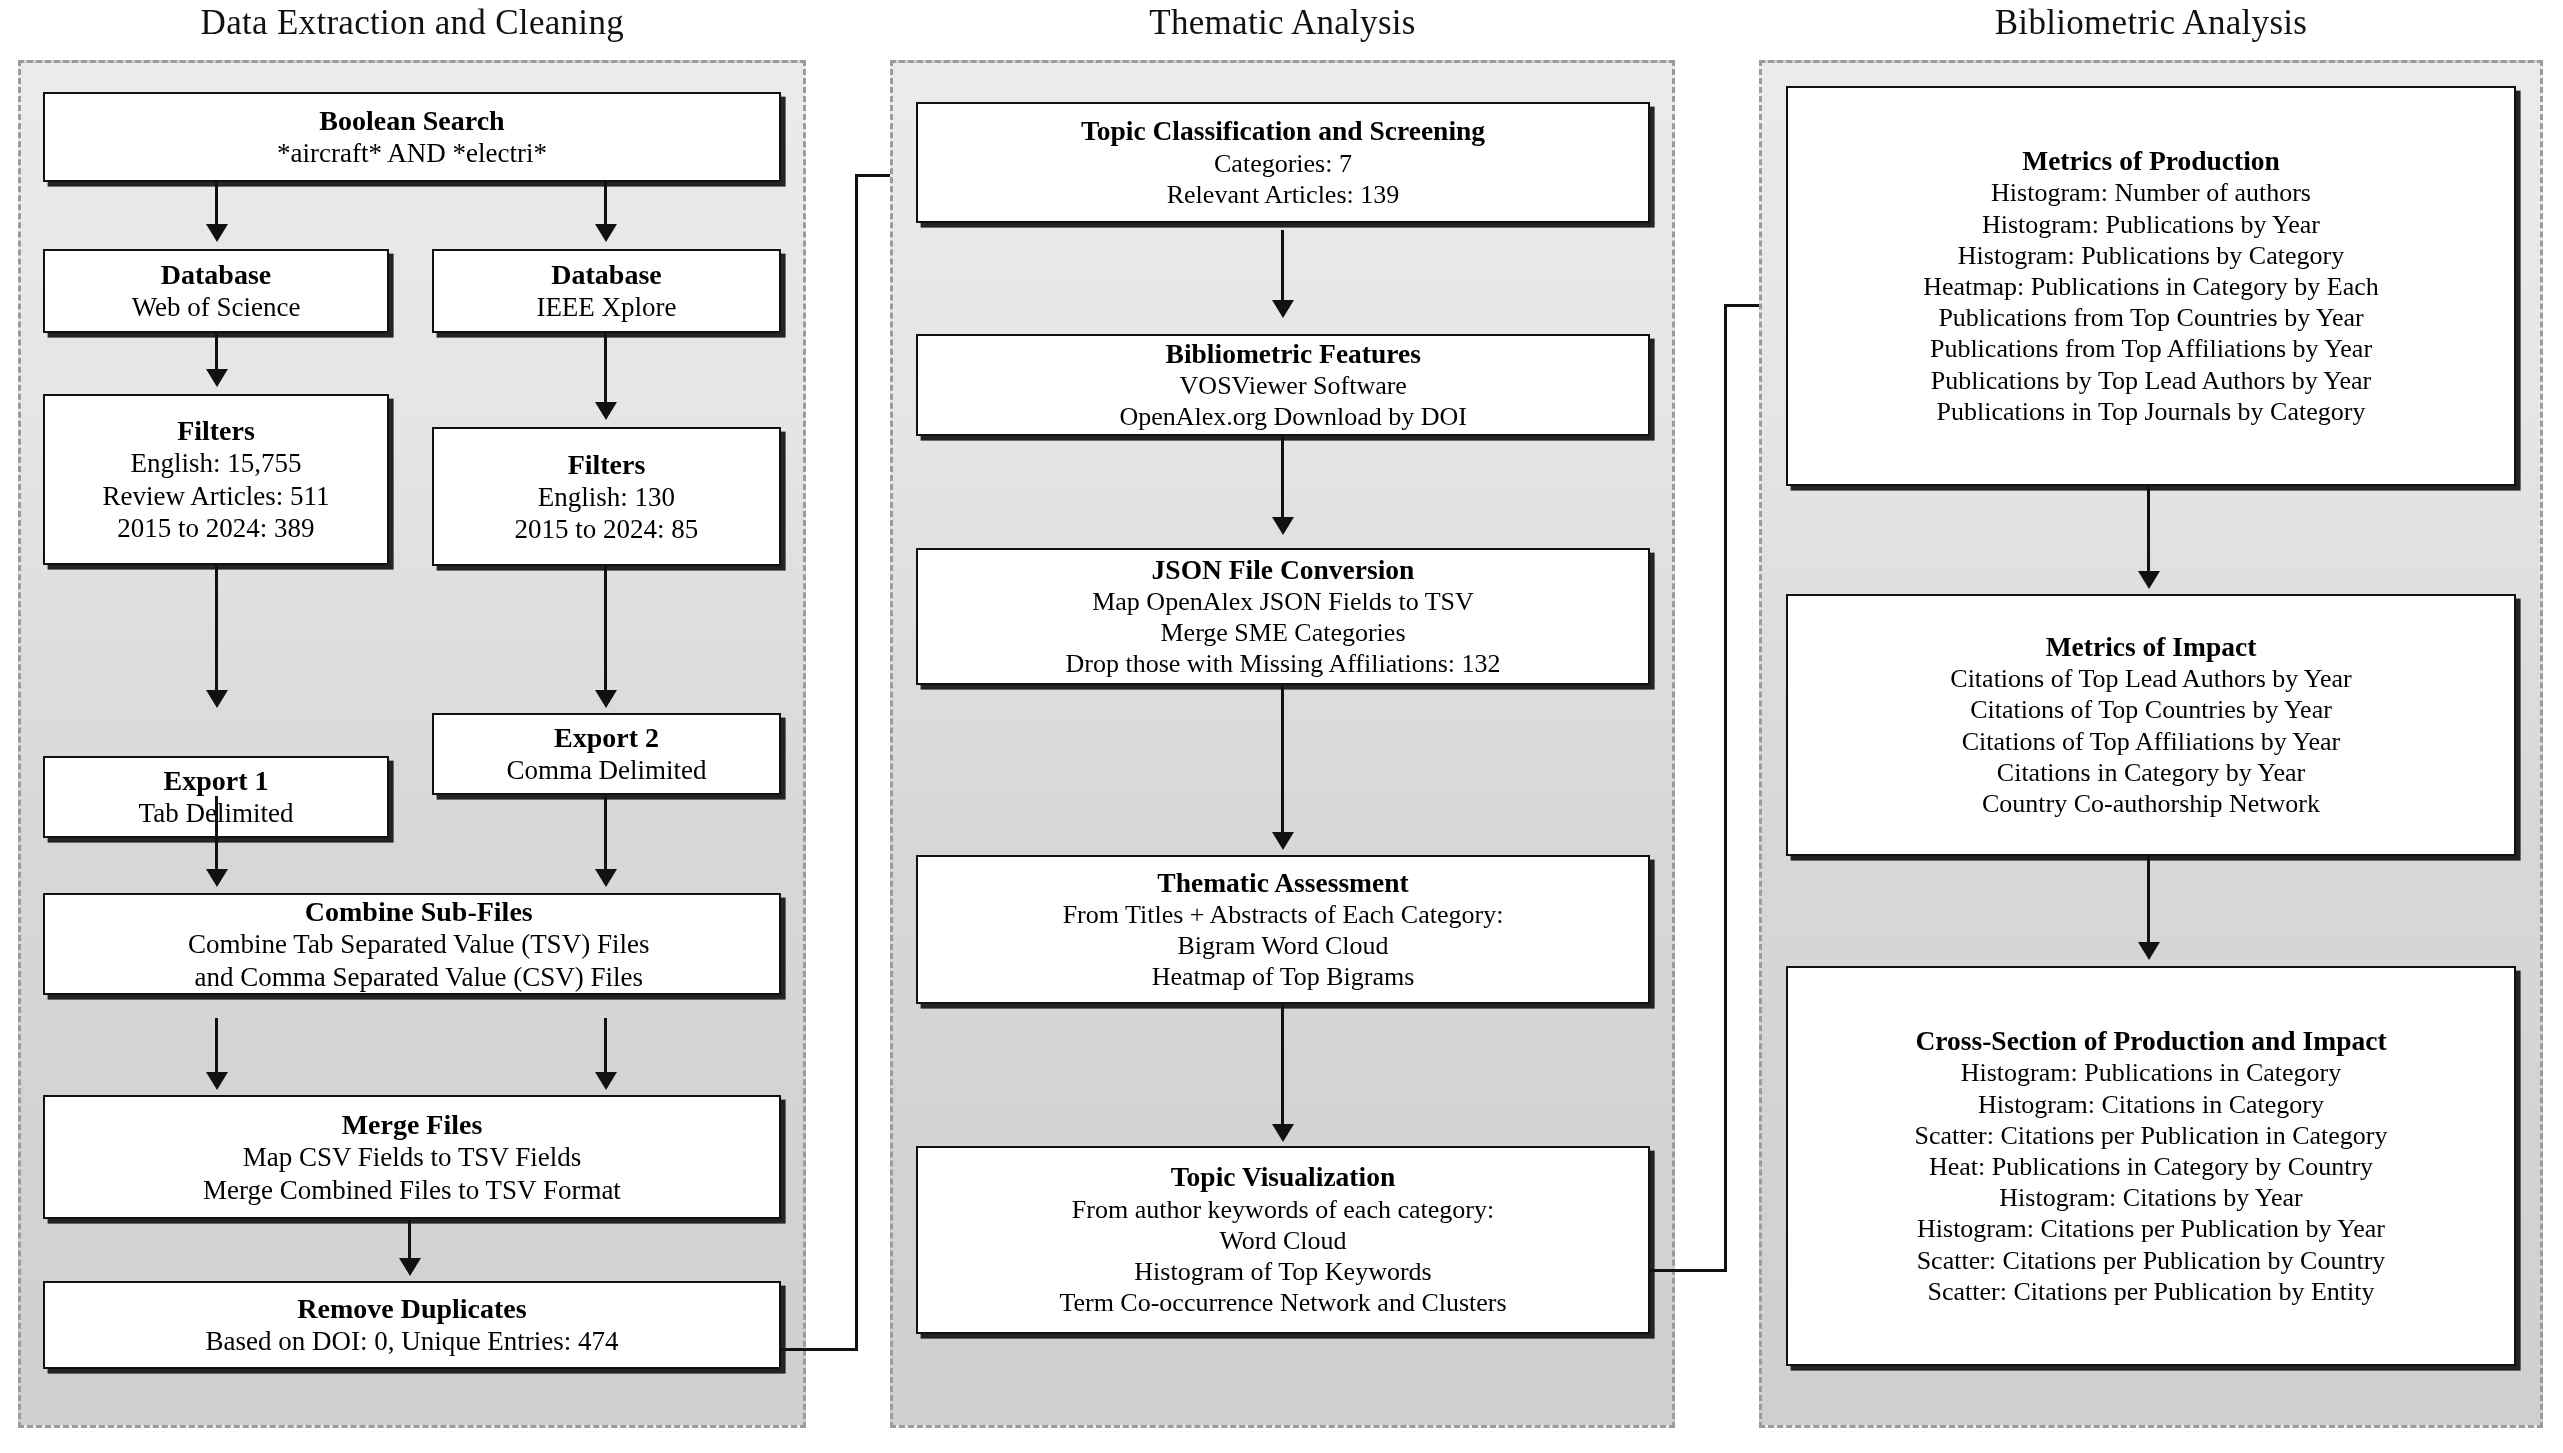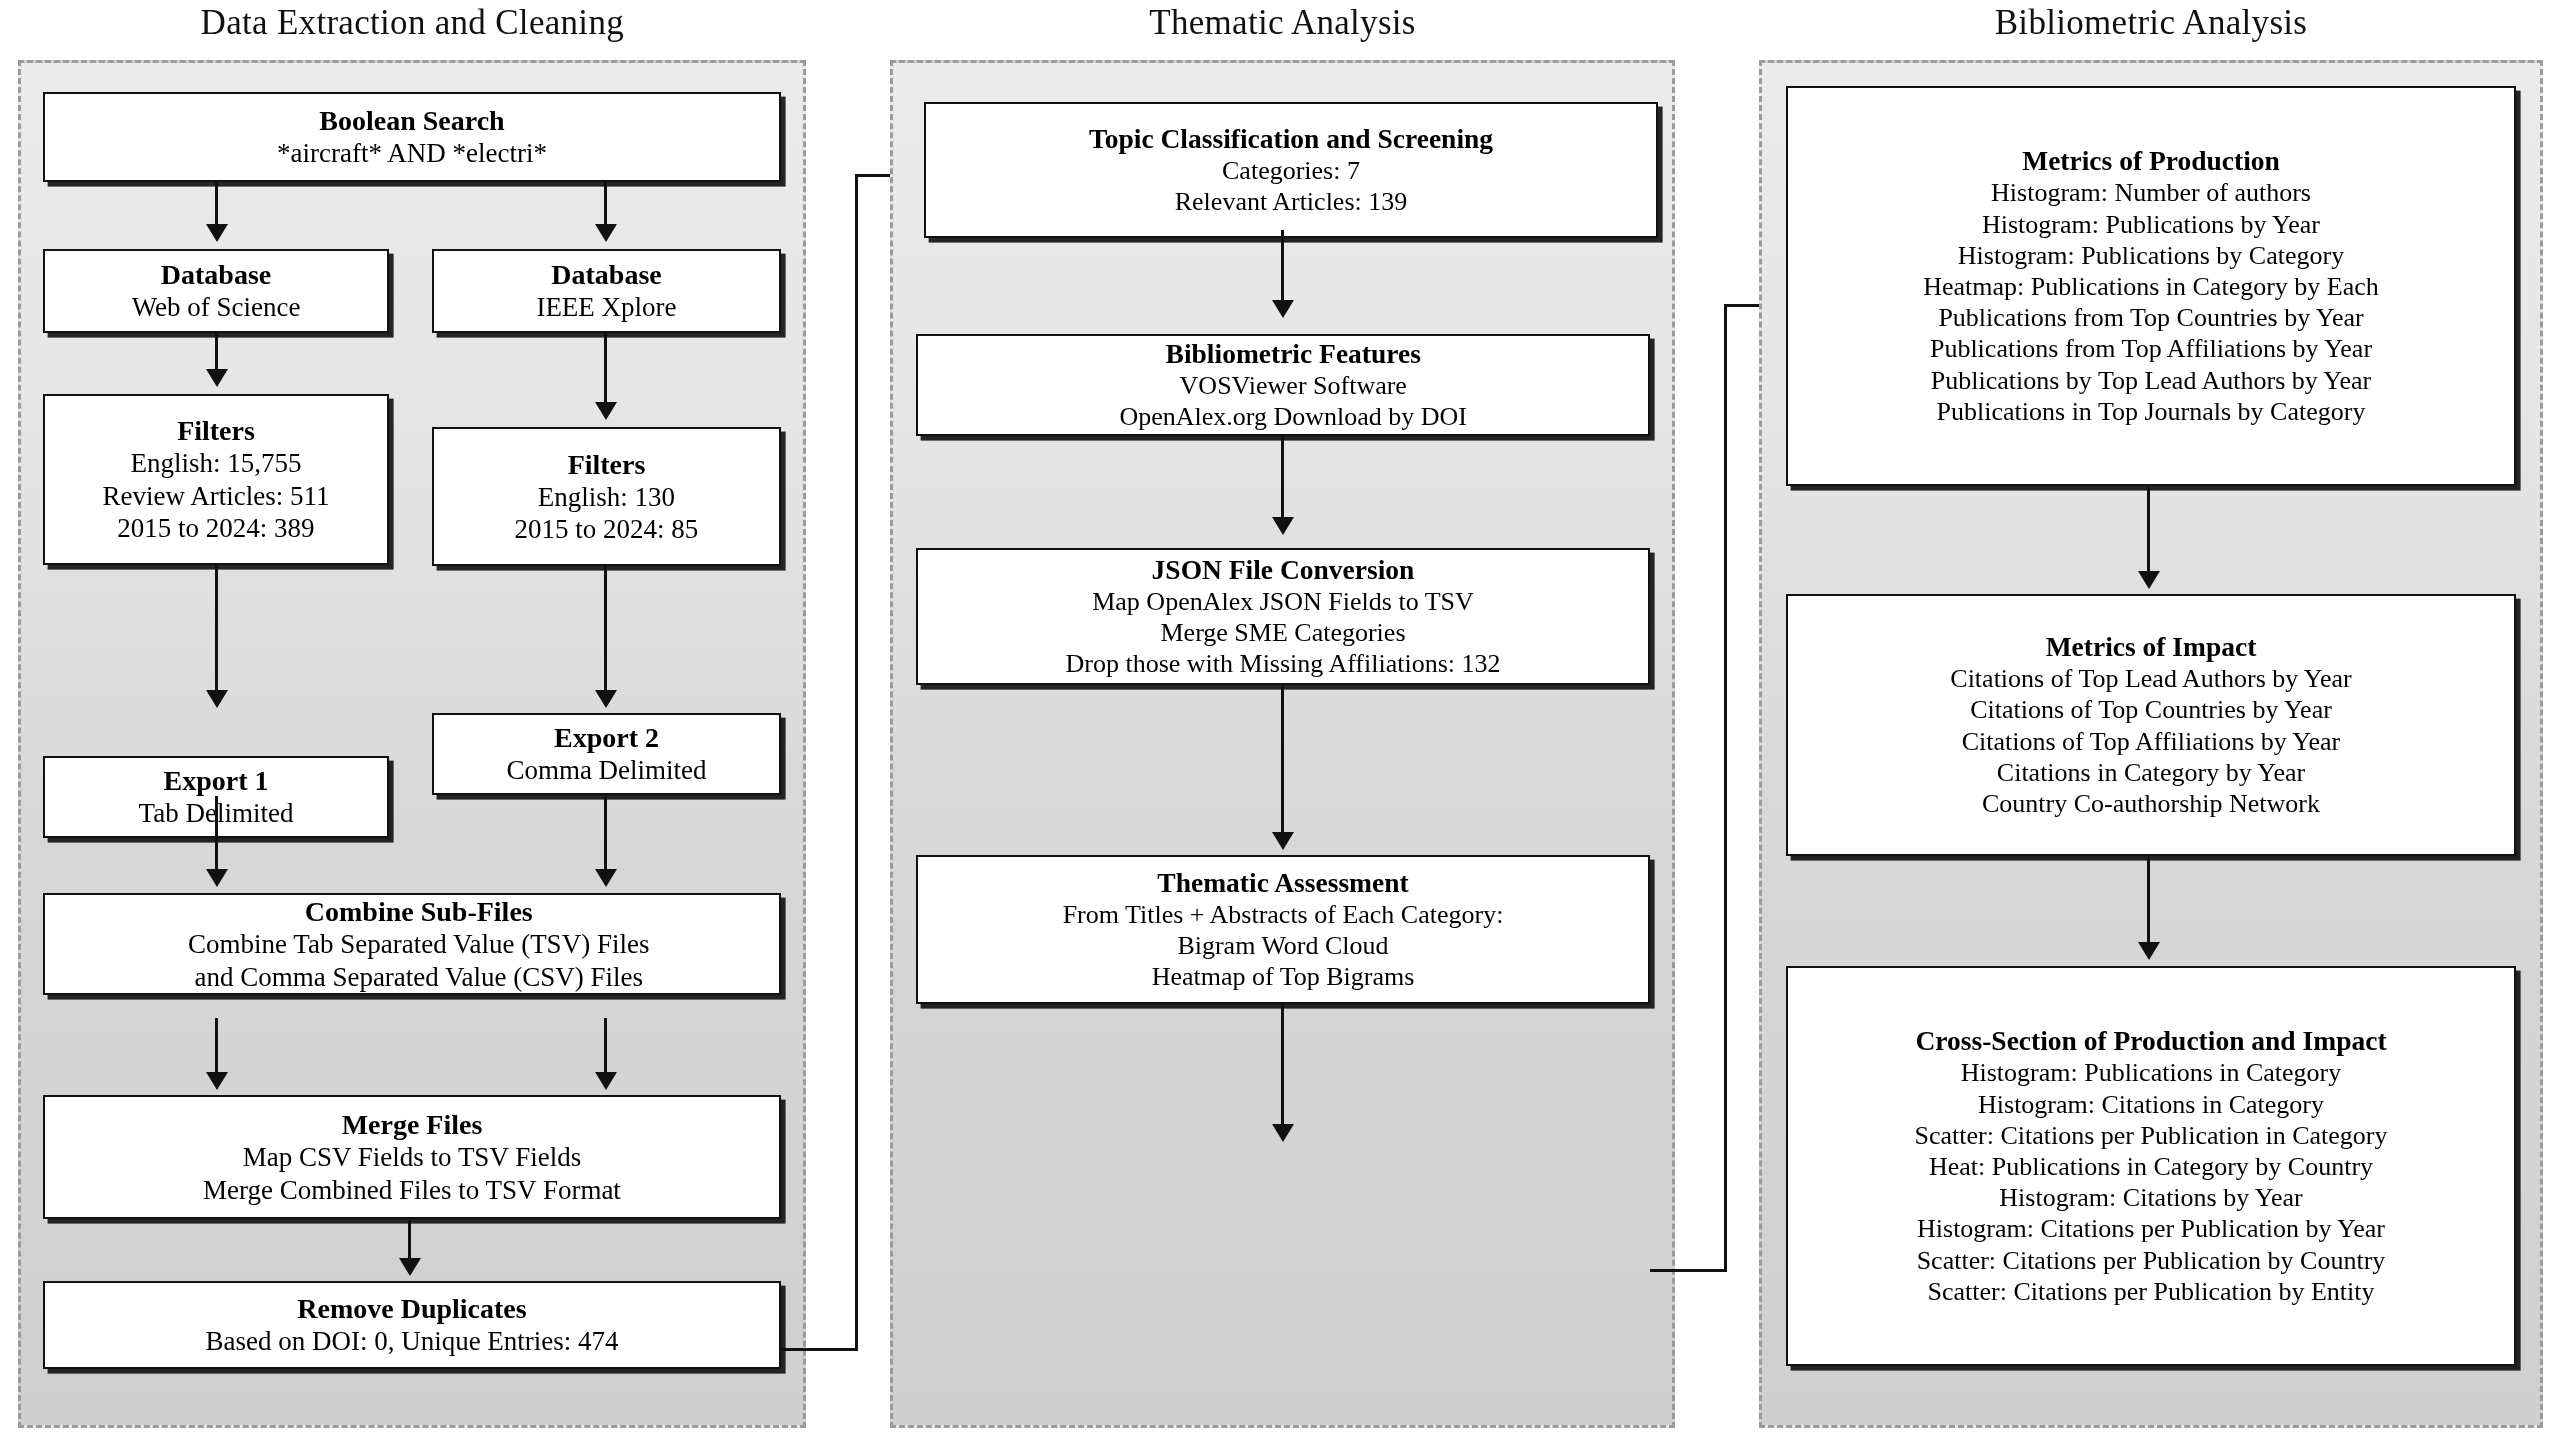--- a/index.html
+++ b/index.html
@@ -148,21 +148,21 @@
 
   <div class="hline" style="left:781px;top:1348px;width:77px;"></div>
   <div class="vline" style="left:855px;top:175px;height:1176px;"></div>
   <div class="hline" style="left:855px;top:174px;width:185px;"></div>
   <div class="arrowhead-right" style="left:1031px;top:164px;"></div>
 
   <div class="col-title" style="left:890px;top:5.2px;width:785px;">Thematic Analysis</div>
 
   <div class="group" style="left:890px;top:60px;width:785px;height:1368px;"></div>
 
-  <div class="box tight" style="left:916px;top:102px;width:734px;height:136px;margin-left:8px;">
+  <div class="box tight" style="left:916px;top:102px;width:734px;height:121px;">
     <div class="ttl">Topic Classification and Screening</div>
     <div class="ln">Categories: 7</div>
     <div class="ln">Relevant Articles: 139</div>
   </div>
   <div class="vline" style="left:1281px;top:230px;height:72px;"></div>
   <div class="arrowhead-down" style="left:1272px;top:300px;"></div>
 
   <div class="box tight" style="left:916px;top:334px;width:734px;height:102px;padding-left:27px;">
     <div class="ttl">Bibliometric Features</div>
     <div class="ln">VOSViewer Software</div>
@@ -182,20 +182,27 @@
 
   <div class="box tight" style="left:916px;top:855px;width:734px;height:149px;">
     <div class="ttl">Thematic Assessment</div>
     <div class="ln">From Titles + Abstracts of Each Category:</div>
     <div class="ln">Bigram Word Cloud</div>
     <div class="ln">Heatmap of Top Bigrams</div>
   </div>
   <div class="vline" style="left:1281px;top:1004px;height:123px;"></div>
   <div class="arrowhead-down" style="left:1272px;top:1124px;"></div>
 
+  <div class="box tight" style="left:916px;top:1146px;width:734px;height:188px;">
+    <div class="ttl">Topic Visualization</div>
+    <div class="ln">From author keywords of each category:</div>
+    <div class="ln">Word Cloud</div>
+    <div class="ln">Histogram of Top Keywords</div>
+    <div class="ln">Term Co-occurrence Network and Clusters</div>
+  </div>
 
   <div class="hline" style="left:1650px;top:1269px;width:77px;"></div>
   <div class="vline" style="left:1724px;top:305px;height:967px;"></div>
   <div class="hline" style="left:1724px;top:304px;width:185px;"></div>
   <div class="arrowhead-right" style="left:1900px;top:294px;"></div>
 
   <div class="col-title" style="left:1759px;top:5.2px;width:784px;">Bibliometric Analysis</div>
 
   <div class="group" style="left:1759px;top:60px;width:784px;height:1368px;"></div>
 

